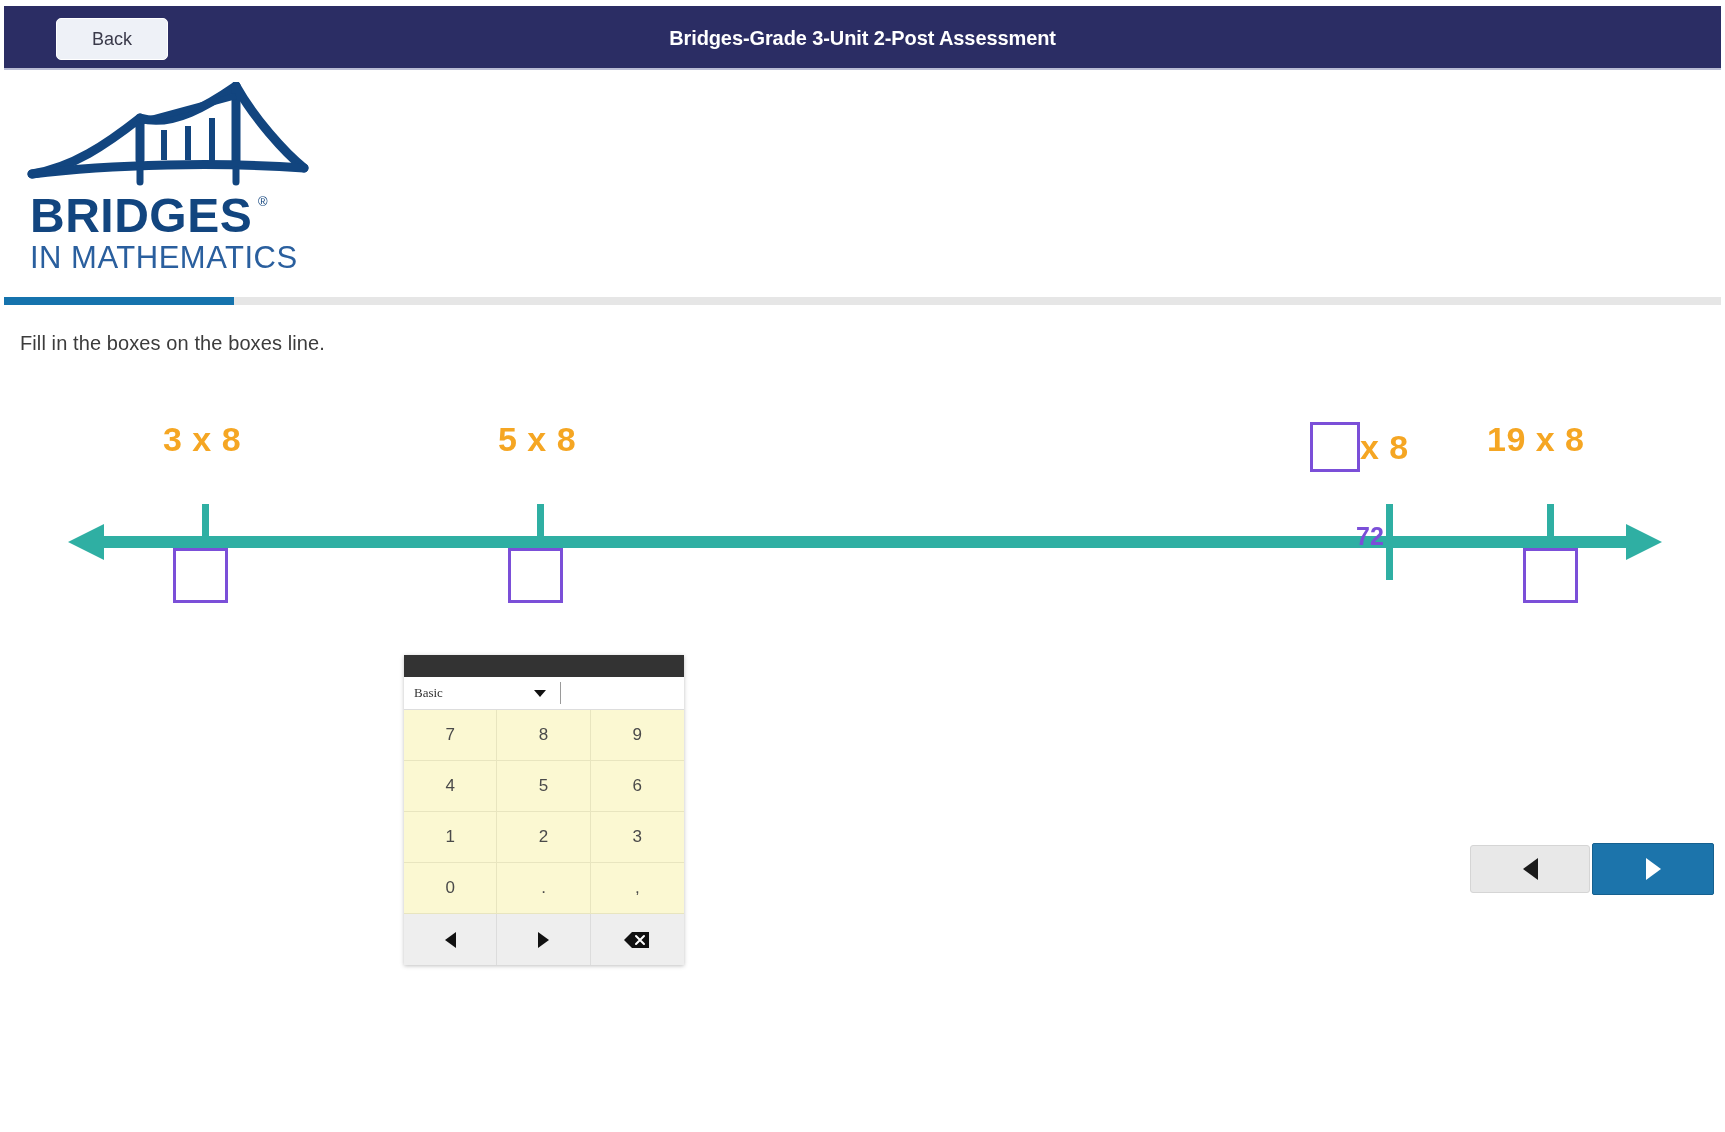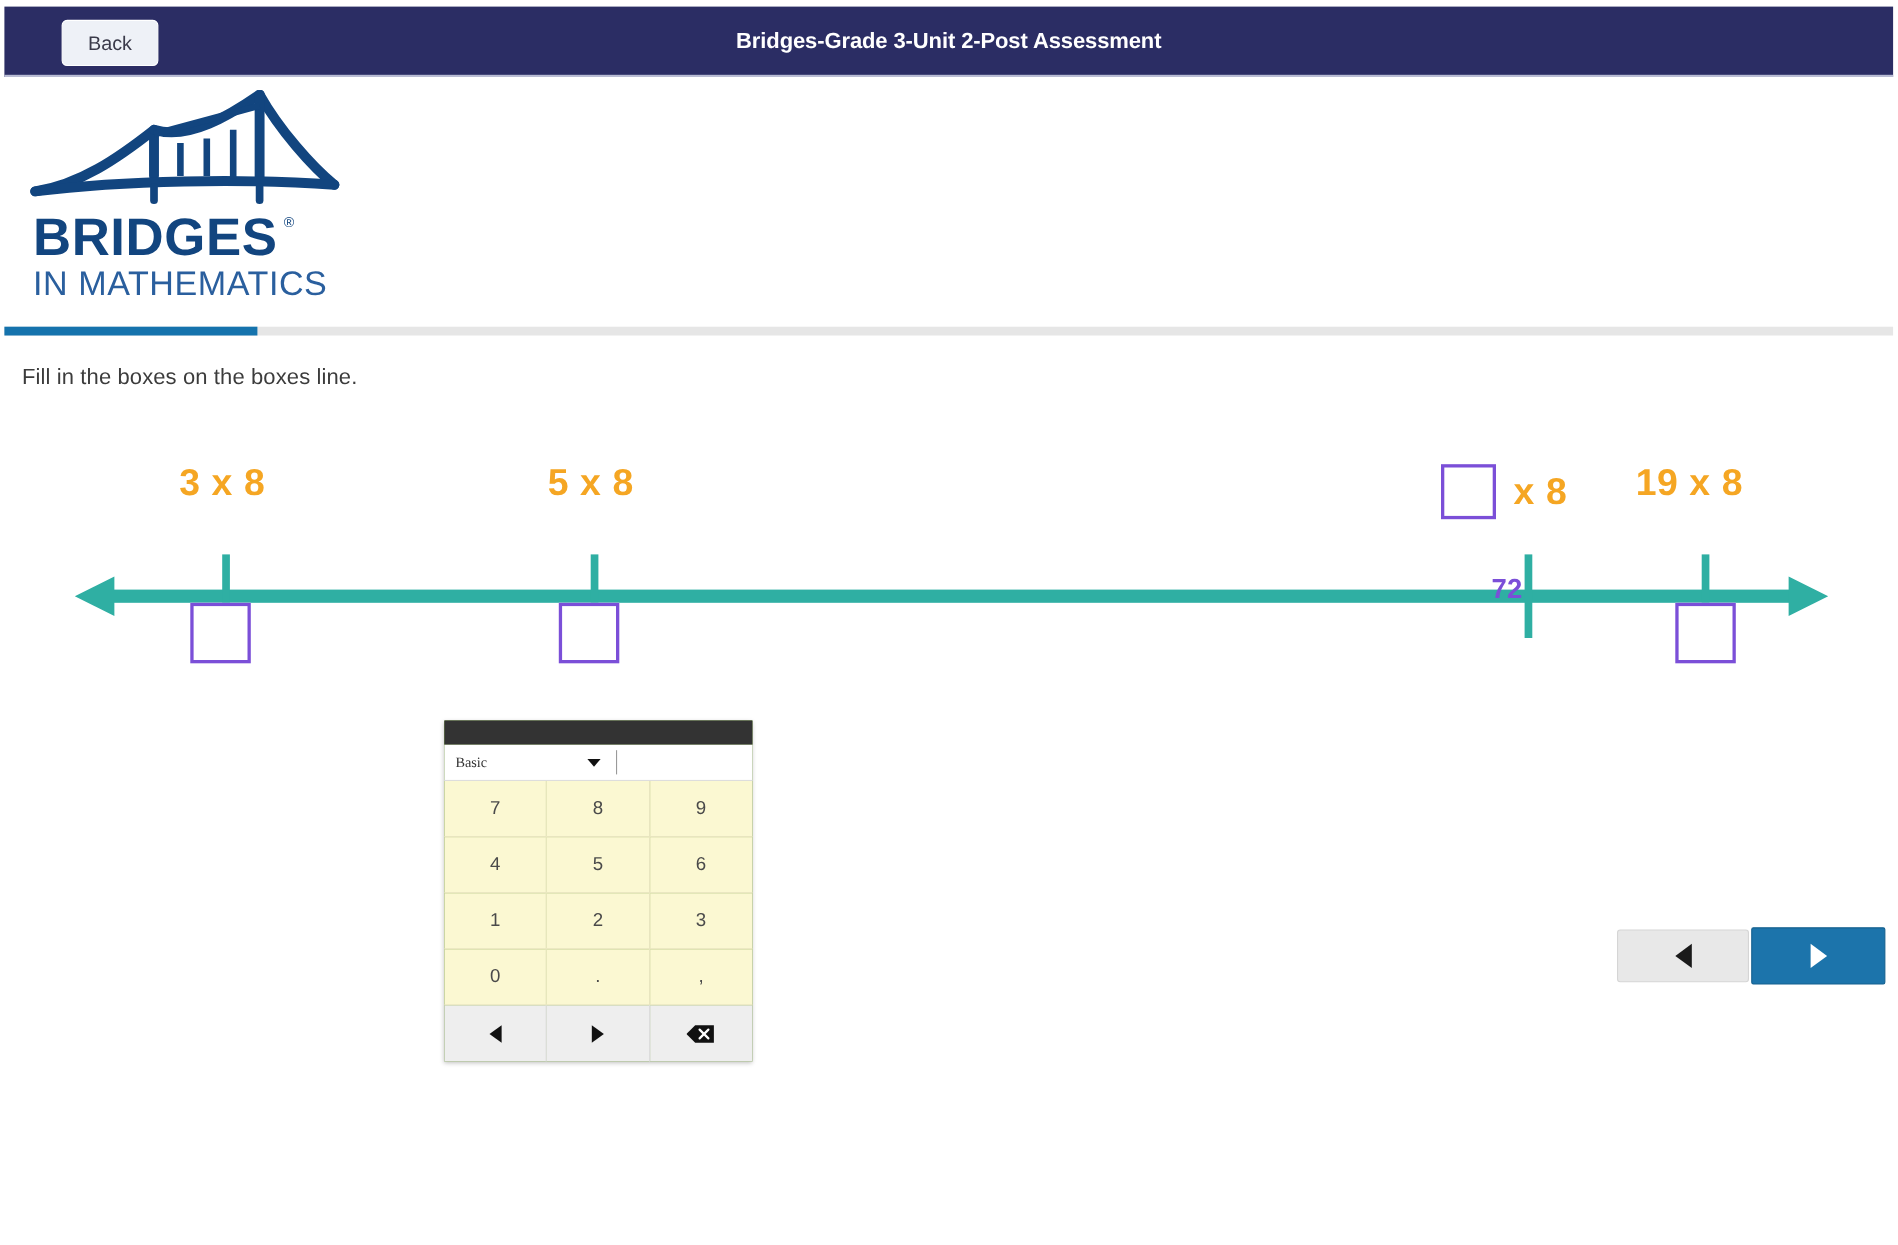--- a/index.html
+++ b/index.html
@@ -24,21 +24,21 @@
     width: 1717px;
     height: 64px;
     background: #2b2d64;
     box-sizing: border-box;
     border-bottom: 2px solid #b9bcd4;
   }
   .back-button {
     position: absolute;
     left: 52px;
     top: 12px;
-    width: 88px;
+    width: 112px;
     height: 42px;
     background: #eef1f7;
     border: 1px solid #ffffff;
     border-radius: 5px;
     color: #3a3a4a;
     font-size: 18px;
     line-height: 40px;
     text-align: center;
     cursor: pointer;
     box-sizing: border-box;
@@ -166,31 +166,31 @@
     cursor: pointer;
   }
   .answer-box.small {
     width: 50px;
     height: 50px;
   }
   .inline-label-row {
     position: absolute;
     display: flex;
     align-items: center;
-    gap: 16px;
+    gap: 0;
     white-space: nowrap;
   }
 
   
   .keypad {
     position: absolute;
     left: 404px;
     top: 655px;
     width: 280px;
-    background: #4d7c0f;
+    background: #0ea5e9;
     box-shadow: 0 1px 4px rgba(0,0,0,0.25);
   }
   .keypad-titlebar {
     height: 22px;
     background: #333333;
     cursor: move;
   }
   .keypad-modebar {
     height: 32px;
     background: #ffffff;

